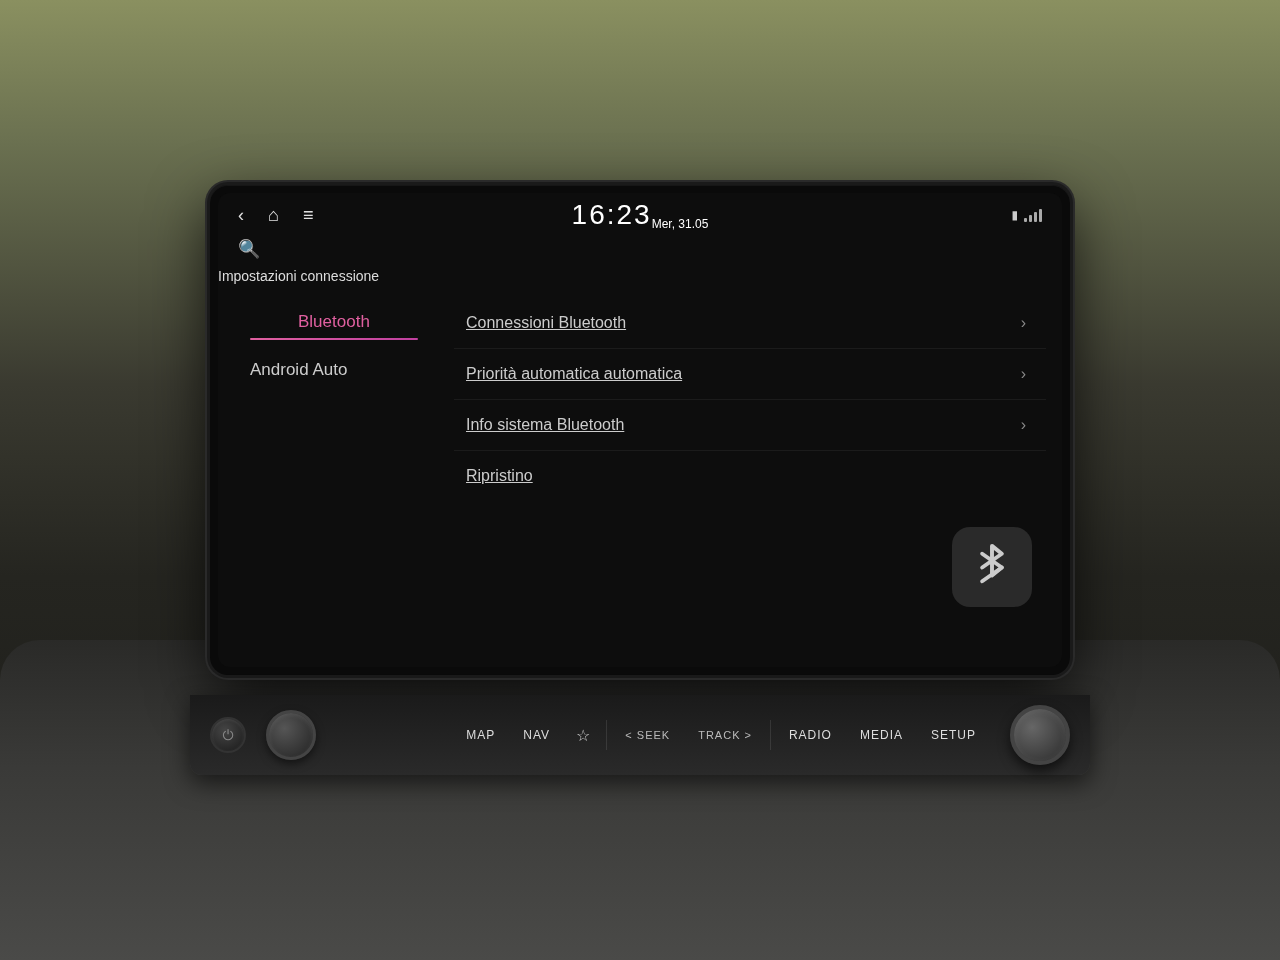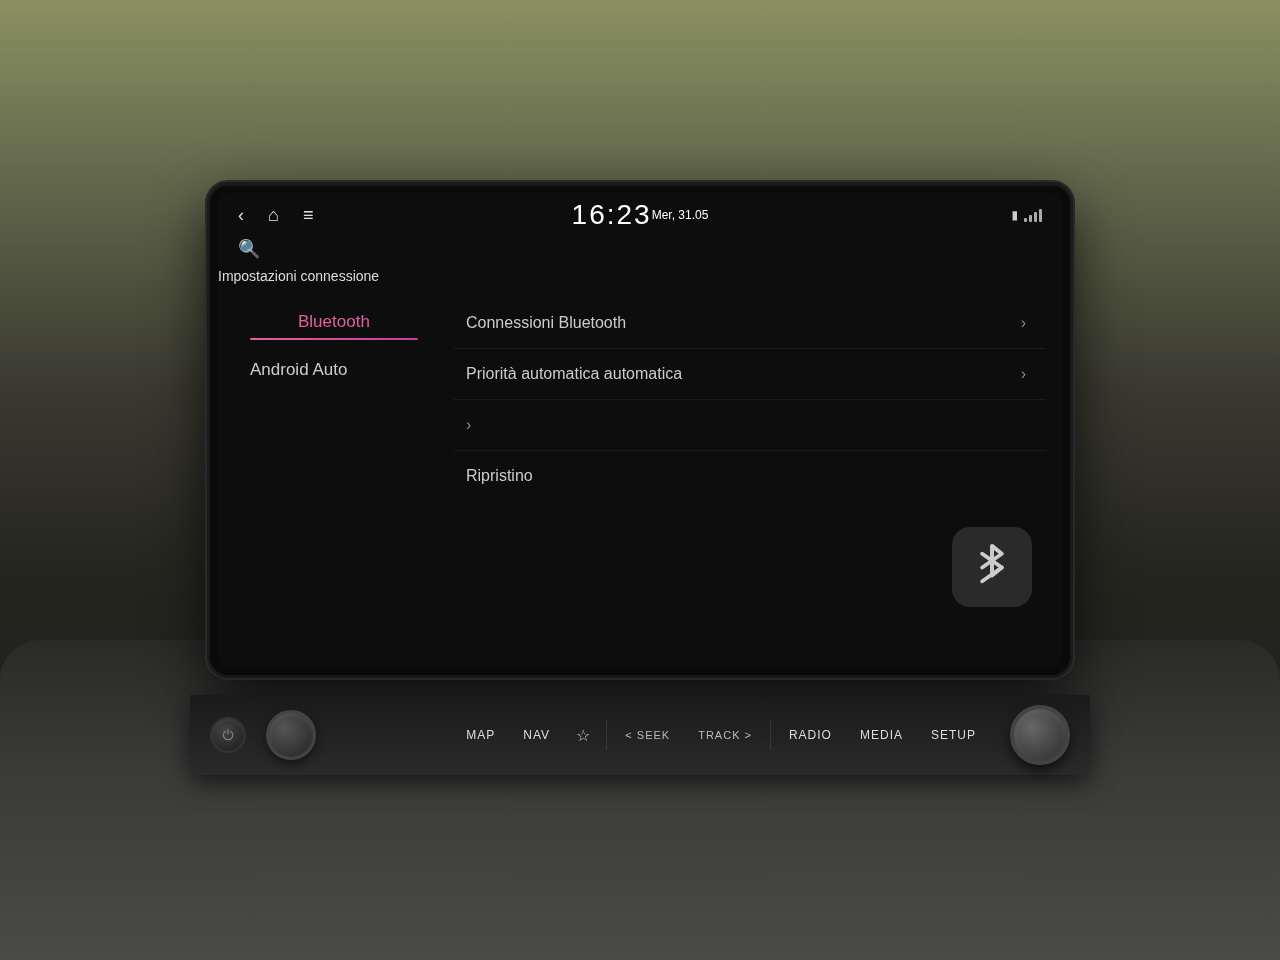--- a/index.html
+++ b/index.html
@@ -83,21 +83,21 @@
       color: #e0e0e0;
       font-size: 18px;
       cursor: pointer;
     }
 
     .time-display {
       position: absolute;
       left: 50%;
       transform: translateX(-50%);
       display: flex;
-      align-items: center;
+      align-items: flex-end;
     }
 
     .time {
       color: #ffffff;
       font-size: 28px;
       font-weight: 300;
       letter-spacing: 2px;
     }
 
     .date {
@@ -216,20 +216,21 @@
       cursor: pointer;
       border-bottom: 1px solid rgba(255,255,255,0.06);
     }
 
     .menu-item:last-child {
       border-bottom: none;
     }
 
     .menu-item-label {
       flex: 1;
+      text-decoration: underline;
     }
 
     .chevron {
       color: #888888;
       font-size: 16px;
       margin-right: 8px;
     }
 
     
     .bluetooth-icon-container {
@@ -381,20 +382,21 @@
       <div class="right-content">
         <div class="menu-item">
           <span class="menu-item-label">Connessioni Bluetooth</span>
           <span class="chevron">›</span>
         </div>
         <div class="menu-item">
           <span class="menu-item-label">Priorità automatica automatica</span>
           <span class="chevron">›</span>
         </div>
         <div class="menu-item">
+          <span class="menu-item-label">Info sistema Bluetooth</span>
           <span class="chevron">›</span>
         </div>
         <div class="menu-item">
           <span class="menu-item-label">Ripristino</span>
         </div>
       </div>
 
       <div class="bluetooth-icon-container">
         <svg width="50" height="55" viewBox="0 0 24 28">
           <path d="M7 7l10 7-5 4V3l5 4L7 14" stroke="#cccccc" stroke-width="2" fill="none" stroke-linecap="round" stroke-linejoin="round"></path>

